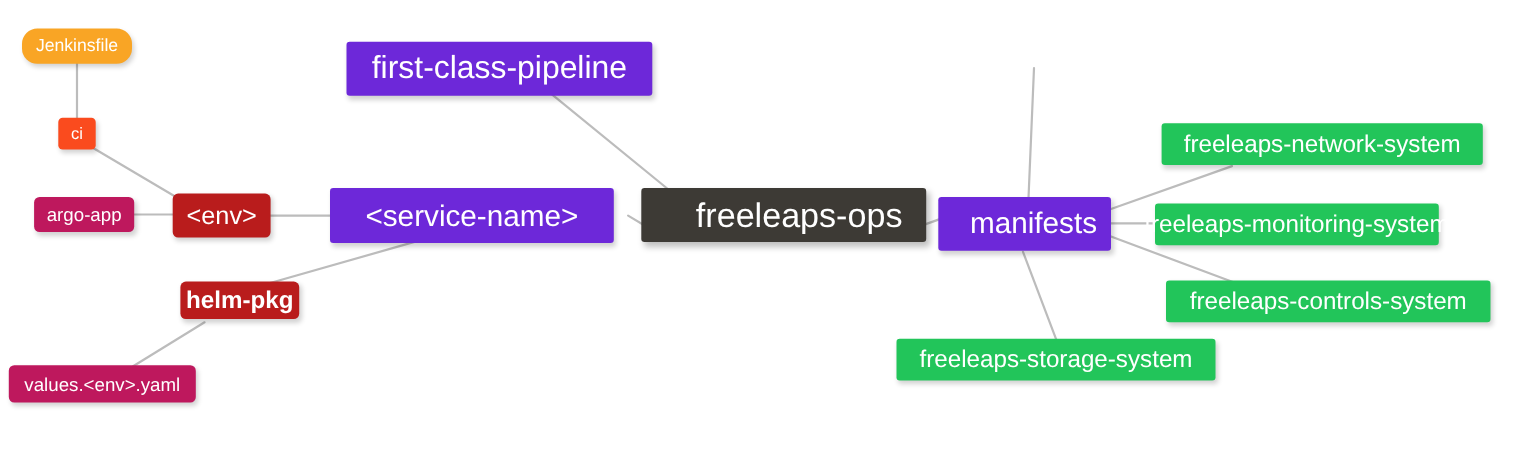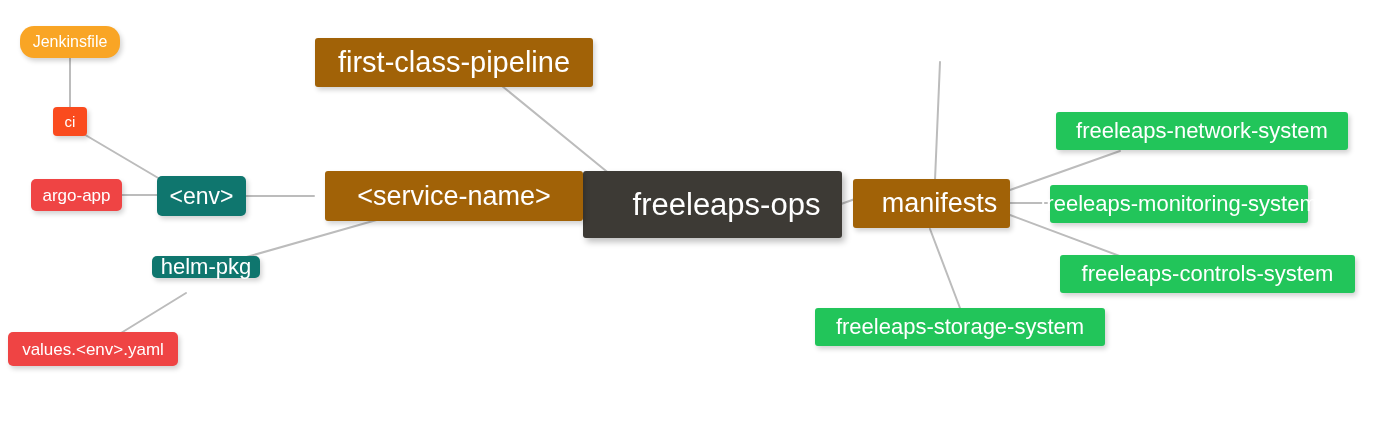--- a/index.html
+++ b/index.html
@@ -44,25 +44,25 @@
     border-radius: 4px;
     box-shadow: 2px 3px 5px rgba(0,0,0,0.18);
     line-height: 1;
     user-select: none;
   }
   .node-root {
     background: #3d3a35;
     border-radius: 3px;
     box-shadow: 3px 4px 6px rgba(0,0,0,0.25);
   }
-  .node-blue   { background: #a16207; border-radius: 3px; }
-  .node-green  { background: #0f766e; border-radius: 5px; }
+  .node-blue   { background: #6d28d9; border-radius: 3px; }
+  .node-green  { background: #b91c1c; border-radius: 5px; }
   .node-green-sq { background: #22c55a; border-radius: 3px; }
   .node-orange { background: #f9a525; border-radius: 14px; }
-  .node-red    { background: #ef4444; border-radius: 5px; }
+  .node-red    { background: #be185d; border-radius: 5px; }
   .node-red-sm { background: #fa4b1e; border-radius: 4px; }
 </style>
 </head>
 <body>
 
 <div id="mindmap-canvas">
 
   <svg id="edge-layer" viewBox="0 0 1390 421" width="1390" height="421" xmlns="http://www.w3.org/2000/svg">
 
     <line class="edge" x1="586" y1="205" x2="571" y2="196"></line>
@@ -87,41 +87,41 @@
 
     <line class="edge" x1="1010" y1="190" x2="1120" y2="151"></line>
 
     <line class="edge" x1="1010" y1="203" x2="1050" y2="203"></line>
 
     <line class="edge" x1="1010" y1="215" x2="1125" y2="258"></line>
 
     <line class="edge" x1="930" y1="229" x2="960" y2="308"></line>
   </svg>
 
-  <div class="node node-root" style="left:583px; top:171px; width:259px; height:67px; font-size:31px;padding-left:28px;">
+  <div class="node node-root" style="left:583px; top:171px; width:259px; height:49px; font-size:31px;padding-left:28px;">
     <span>freeleaps-ops</span>
   </div>
 
-  <div class="node node-blue" style="left:325px; top:171px; width:258px; height:50px; font-size:27px;">
+  <div class="node node-blue" style="left:300px; top:171px; width:258px; height:50px; font-size:27px;">
     <span>&lt;service-name&gt;</span>
   </div>
 
   <div class="node node-blue" style="left:853px; top:179px; width:157px; height:49px; font-size:27px;padding-left:16px;">
     <span>manifests</span>
   </div>
 
   <div class="node node-blue" style="left:315px; top:38px; width:278px; height:49px; font-size:29px;">
     <span>first-class-pipeline</span>
   </div>
 
   <div class="node node-green" style="left:157px; top:176px; width:89px; height:40px; font-size:23px;">
     <span>&lt;env&gt;</span>
   </div>
 
-  <div class="node node-green" style="left:152px; top:256px; width:108px; height:22px; font-size:22px;">
+  <div class="node node-green" style="left:164px; top:256px; width:108px; height:34px; font-size:22px;font-weight:bold;">
     <span>helm-pkg</span>
   </div>
 
   <div class="node node-orange" style="left:20px; top:26px; width:100px; height:32px; font-size:16px;">
     <span>Jenkinsfile</span>
   </div>
 
   <div class="node node-red-sm" style="left:53px; top:107px; width:34px; height:29px; font-size:15px;">
     <span>ci</span>
   </div>

